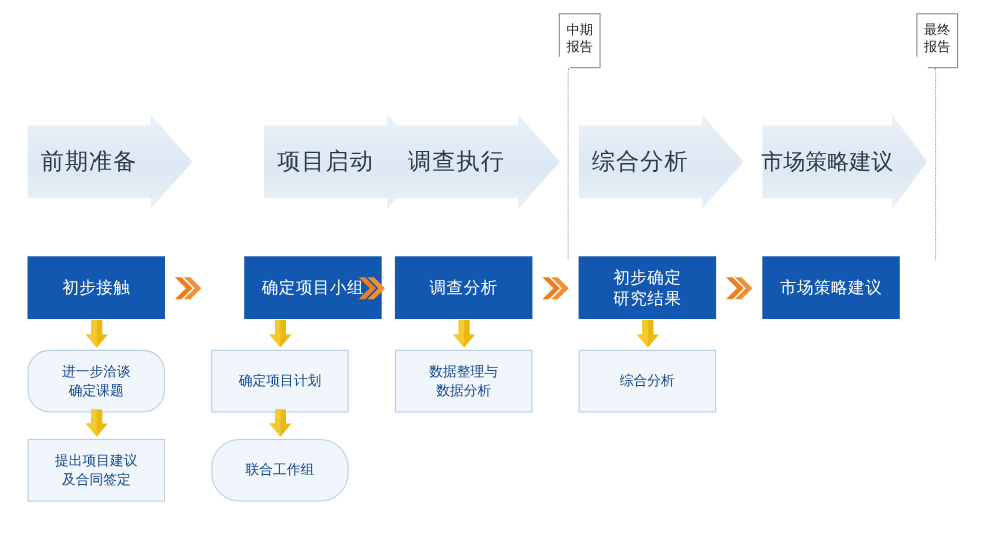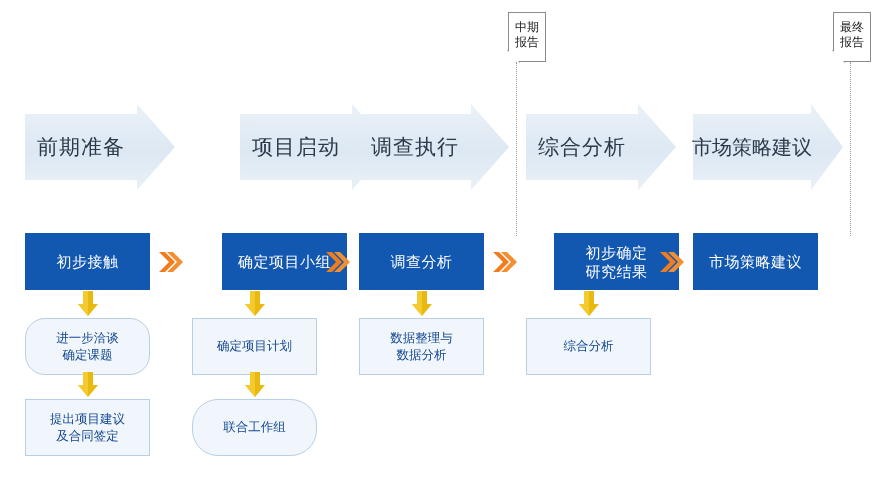--- a/index.html
+++ b/index.html
@@ -136,21 +136,21 @@
 
   <div class="bluebox" style="left:25px;top:233px;">
     <span>初步接触</span>
   </div>
   <div class="bluebox" style="left:192px;top:233px;margin-left:30px;">
     <span>确定项目小组</span>
   </div>
   <div class="bluebox" style="left:359px;top:233px;justify-content:center;">
     <span>调查分析</span>
   </div>
-  <div class="bluebox" style="left:526px;top:233px;margin-left:28px;">
+  <div class="bluebox" style="left:526px;top:233px;">
     <span>
       <span>初步确定</span><br>
       <span>研究结果</span>
     </span>
   </div>
   <div class="bluebox" style="left:693px;top:233px;">
     <span>市场策略建议</span>
   </div>
 
   <div class="chev" style="left:158px;top:250px;">

